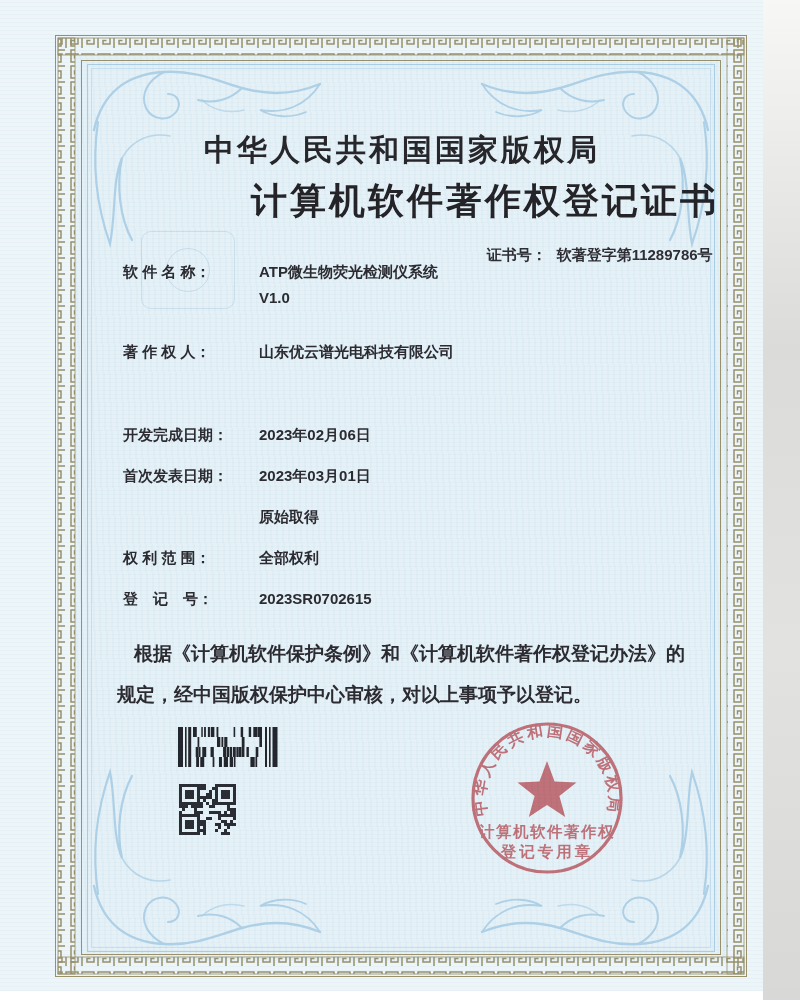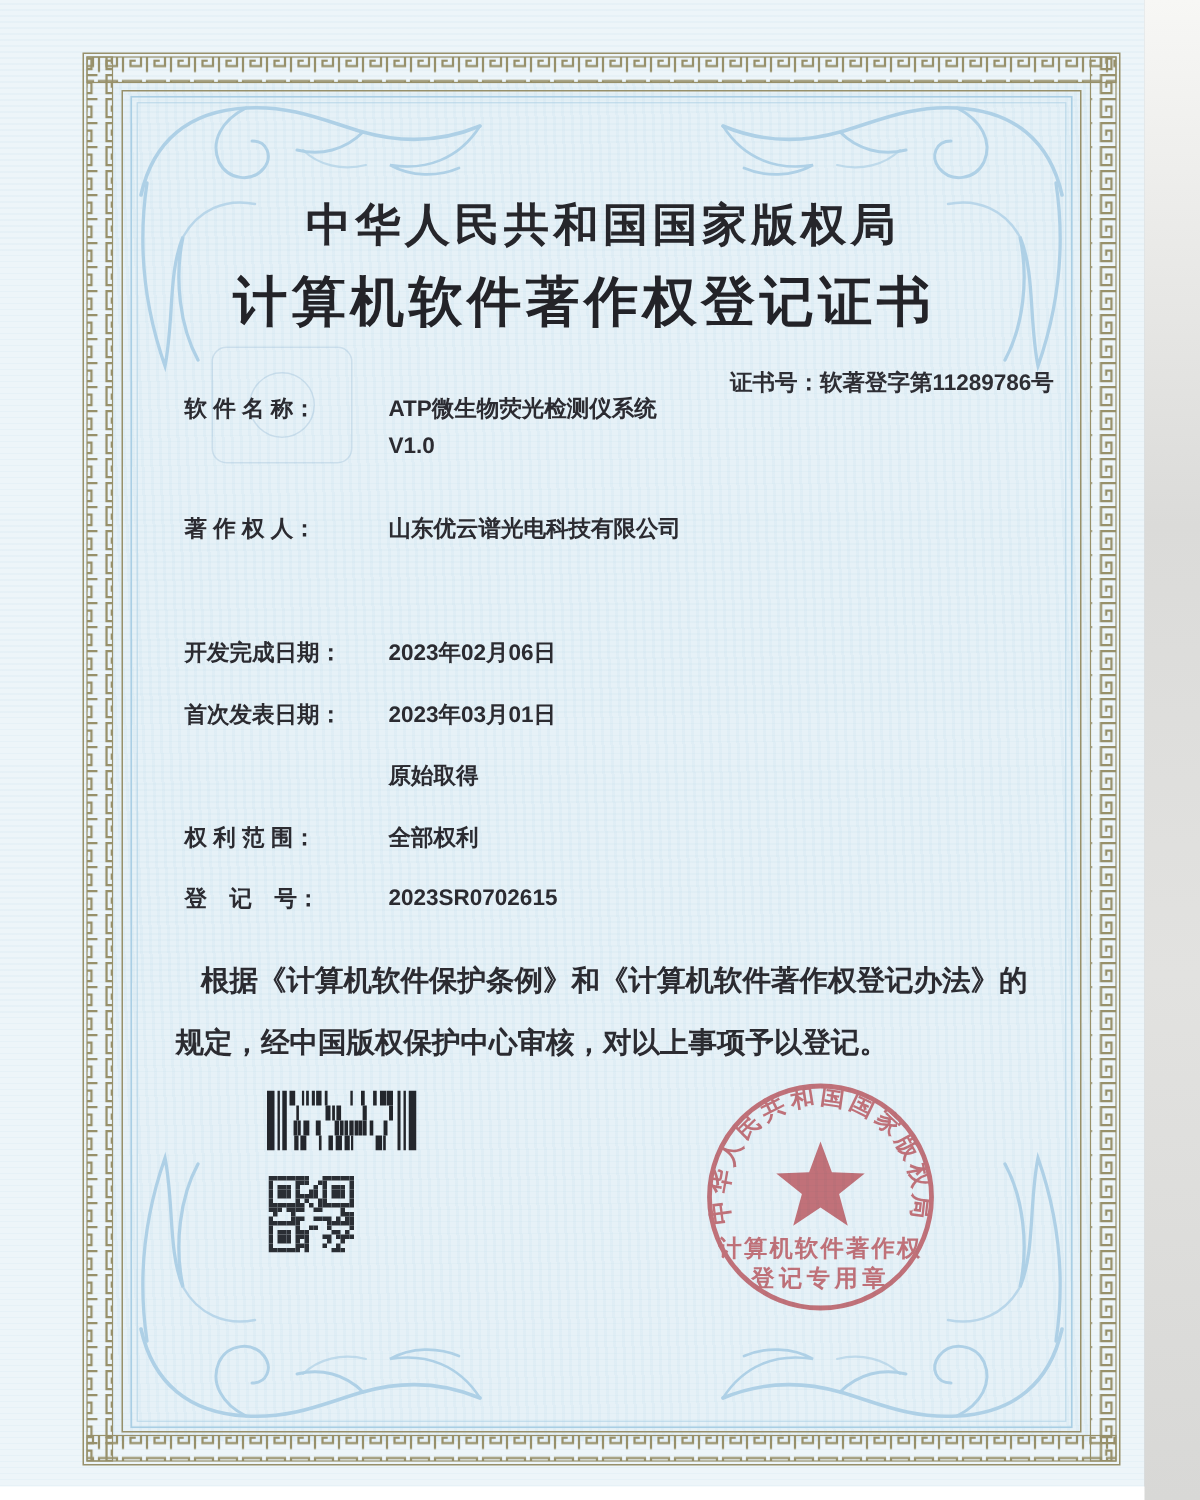--- a/index.html
+++ b/index.html
@@ -24,28 +24,28 @@
     background:
       repeating-linear-gradient(88deg, rgba(165,205,228,0.10) 0 2px, rgba(255,255,255,0) 2px 6px),
       rgba(190,222,238,0.16);
   }
   svg.frame{position:absolute;left:0;top:0;}
   .authority-title{
     position:absolute;left:60px;top:130px;width:684px;text-align:center;
     font-size:30px;font-weight:700;letter-spacing:3px;color:#26262b;white-space:pre;
   }
   .certificate-title{
-    position:absolute;left:60px;top:177px;width:659px;text-align:center;
+    position:absolute;left:60px;top:177px;width:659px;text-align:right;
     font-size:36px;font-weight:700;letter-spacing:3px;color:#232328;white-space:pre;
   }
   .cert-no{
     position:absolute;left:470px;top:229px;font-size:15px;font-weight:700;color:#2e2e34;
     font-family:"Liberation Sans","DejaVu Sans",sans-serif;white-space:pre;
   }
-  .cert-no .val{}
+  .cert-no .val{margin-left:10px;}
   .field-row{position:absolute;font-size:15px;color:#2b2b31;
     font-family:"Liberation Sans","DejaVu Sans",sans-serif;font-weight:700;}
   .field-label{position:absolute;left:123px;top:0;white-space:pre;}
   .field-value{position:absolute;left:259px;top:0;white-space:pre;}
   .field-value2{position:absolute;left:259px;top:26px;white-space:pre;}
   .statement-line{position:absolute;font-size:19px;font-weight:600;color:#2b2b31;white-space:pre;
     font-family:"Liberation Serif","DejaVu Serif",serif;text-align:center;}
   .watermark{
     position:absolute;left:141px;top:231px;width:92px;height:76px;
     border:1px solid rgba(140,178,208,0.55);border-radius:10px;opacity:0.55;

